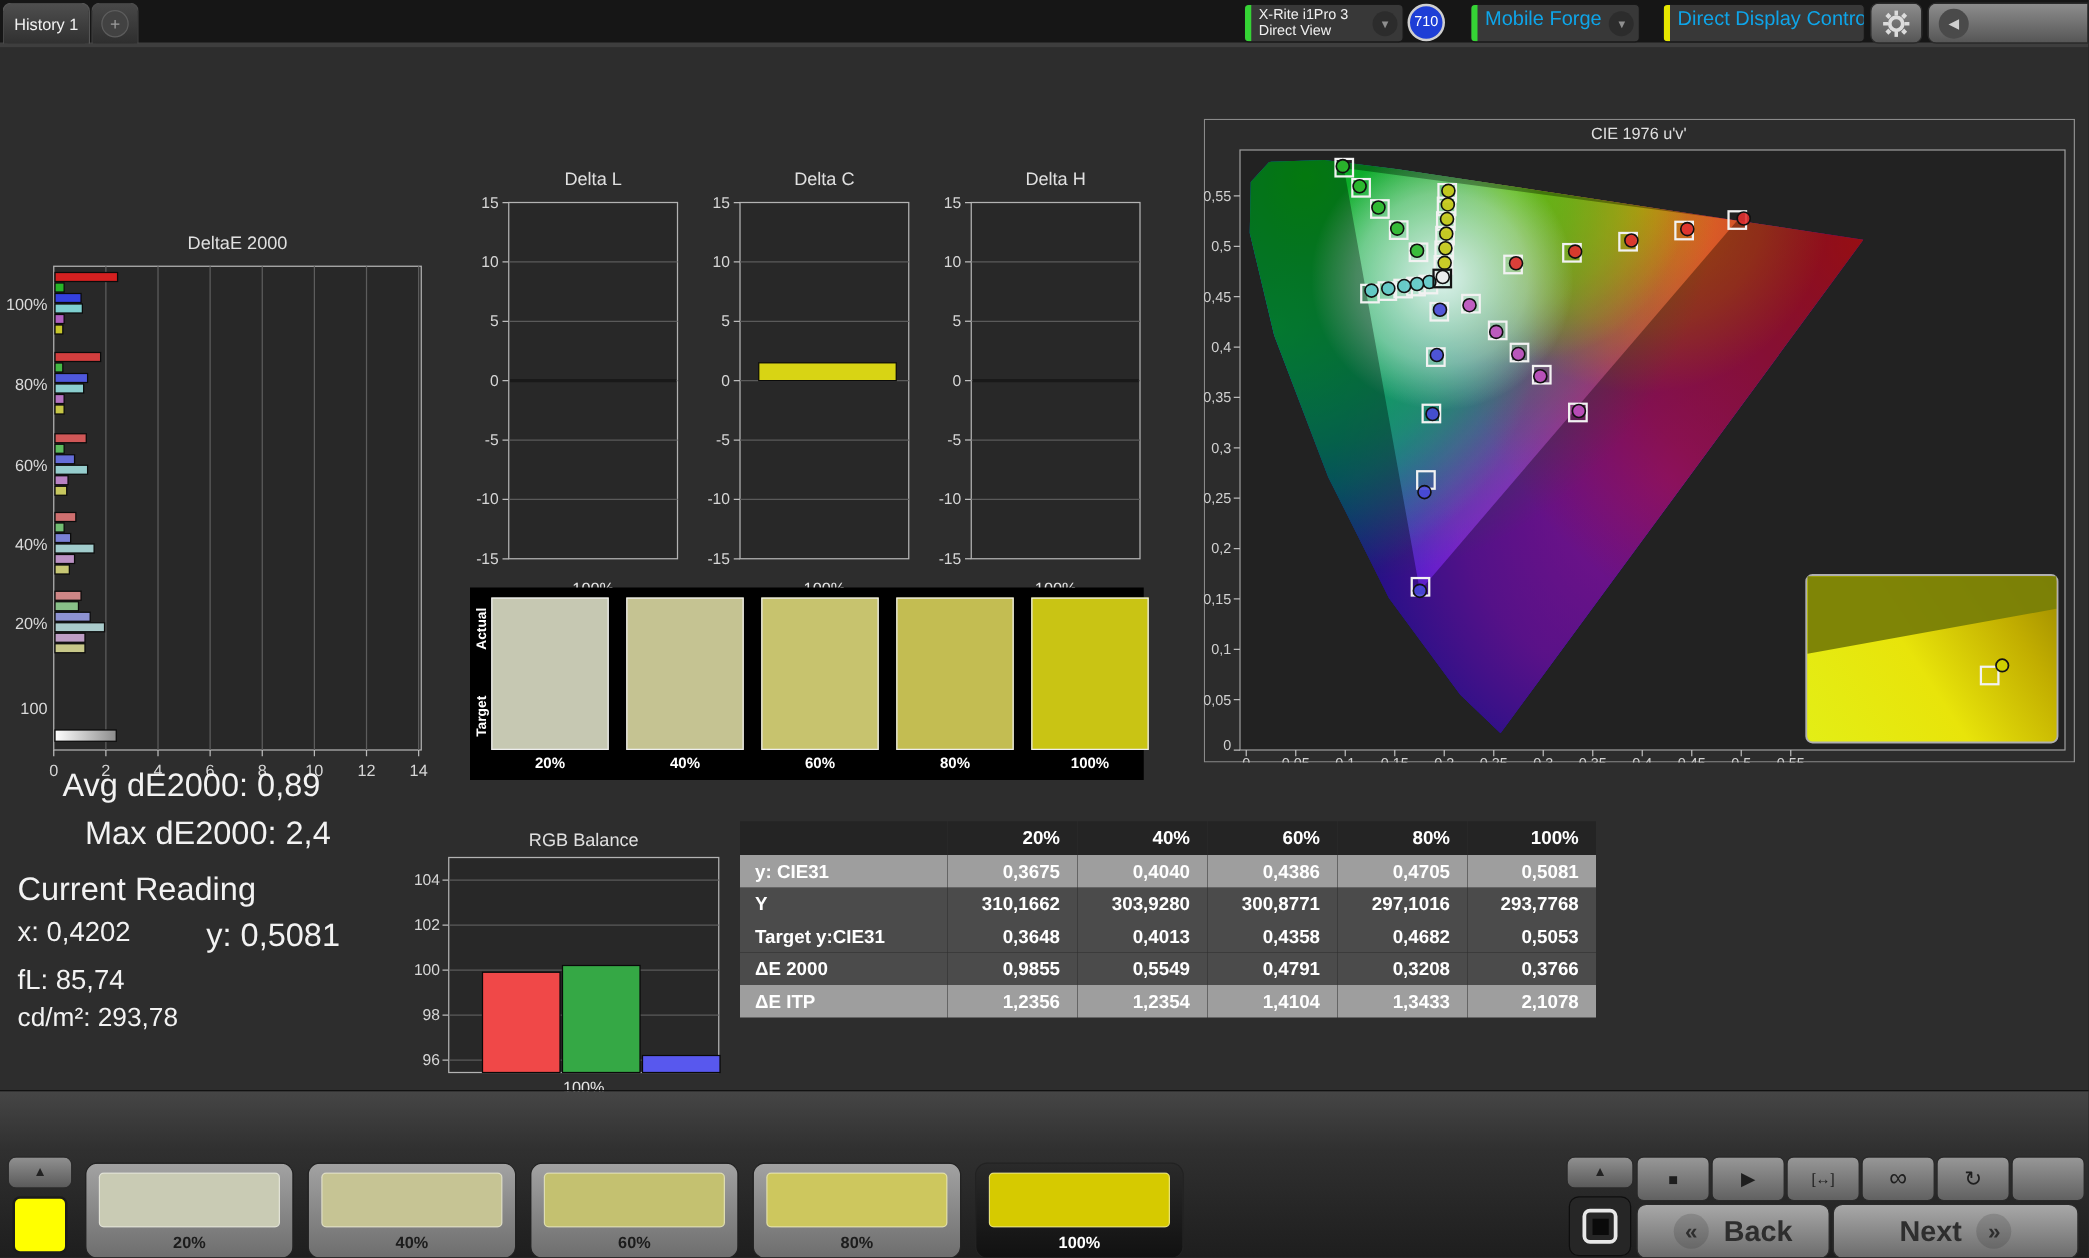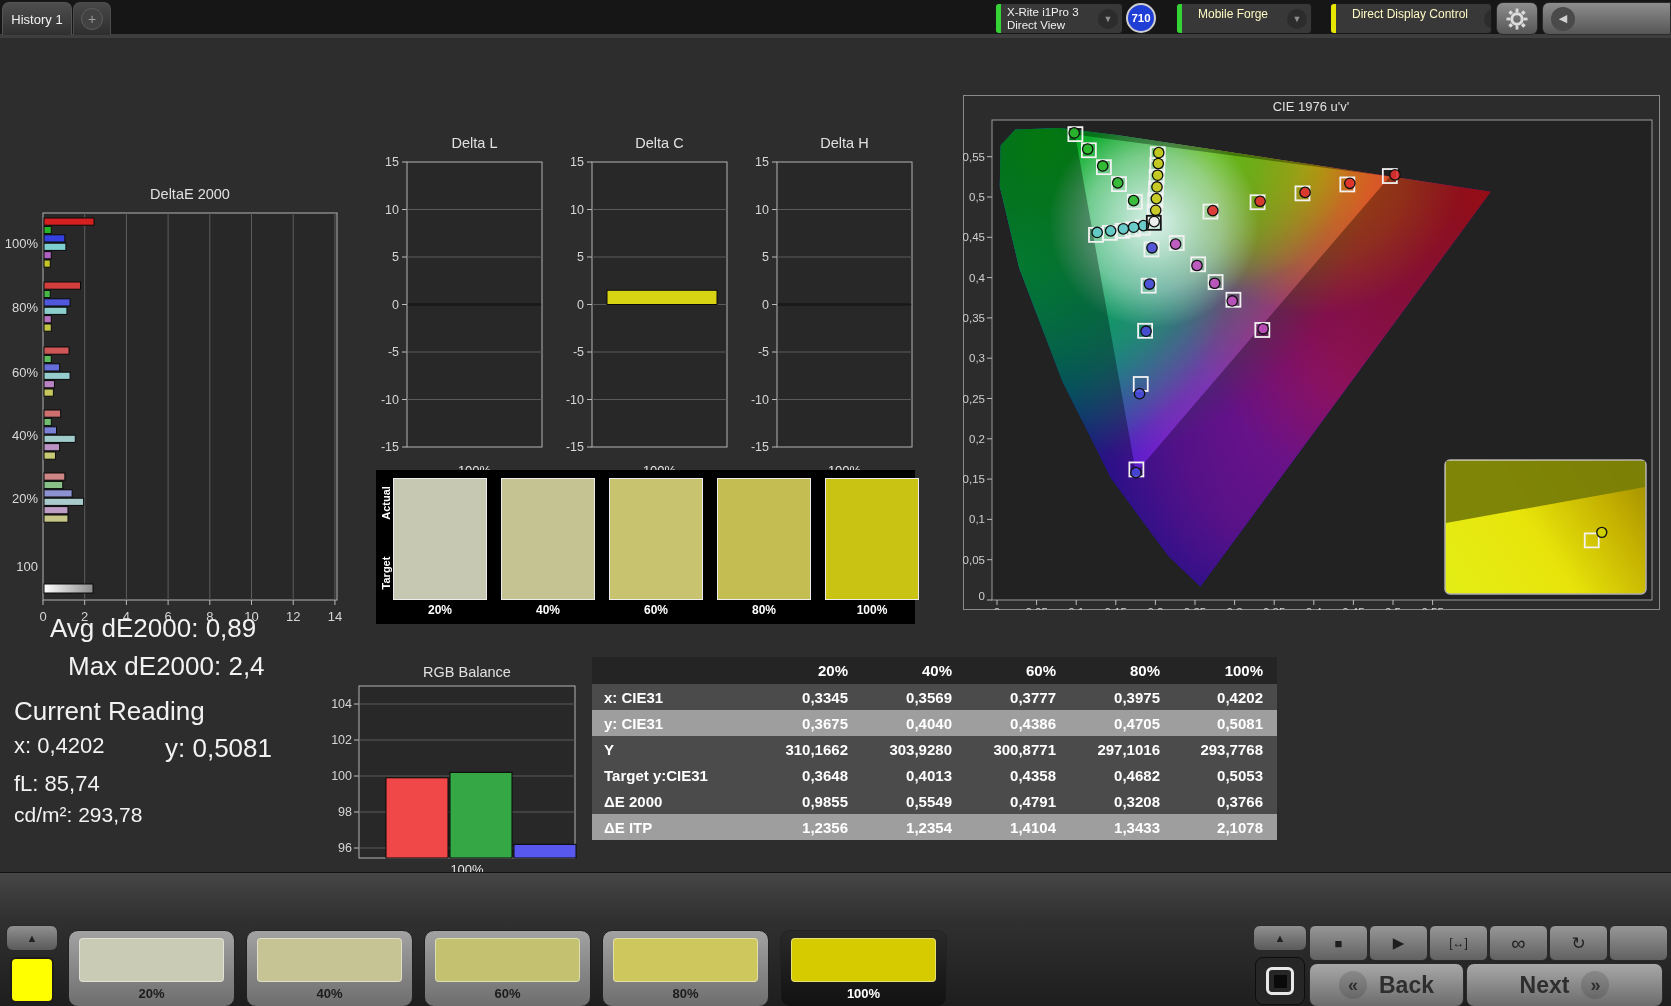--- a/index.html
+++ b/index.html
@@ -15,25 +15,25 @@
   .addtab{position:absolute;left:73px;top:2px;width:38px;height:33px;border-radius:7px 7px 0 0;
        background:linear-gradient(#484848,#2e2e2e);border:1px solid #4c4c4c;border-bottom:none;
        display:flex;align-items:center;justify-content:center;}
   .addtab .plus{width:22px;height:22px;border-radius:50%;background:#424242;border:1px solid #5d5d5d;
        color:#9c9c9c;font-size:14px;line-height:20px;text-align:center;}
   .tbdrop{position:absolute;top:3px;height:31px;background:#383838;border:1px solid #181818;border-radius:4px;
        display:flex;align-items:center;overflow:hidden;}
   .tbdrop .stripe{width:5px;height:100%;flex:none;}
   .tbdrop .lines{display:flex;flex-direction:column;justify-content:center;padding:0 6px;font-size:11.5px;
        line-height:13px;color:#f0f0f0;white-space:nowrap;}
-  .tbdrop .oneline{padding:0 16px;font-size:12px;color:#fef9c3;white-space:nowrap;align-self:flex-start;margin-top:3px;}
+  .tbdrop .oneline{padding:0 6px;font-size:16px;color:#0ea5e9;white-space:nowrap;align-self:flex-start;margin-top:3px;}
   .tbdrop .chev{margin-left:auto;margin-right:4px;width:20px;height:20px;border-radius:50%;
        background:#2c2c2c;color:#8f8f8f;font-size:9px;display:flex;align-items:center;justify-content:center;flex:none;}
   .badge{position:absolute;top:3px;width:30px;height:30px;border-radius:50%;background:#1e3ed6;
-       border:2px solid #cfcfcf;color:#fff;font-size:11.5px;font-weight:bold;
+       border:2px solid #cfcfcf;color:#fff;font-size:11.5px;font-weight:normal;
        display:flex;align-items:center;justify-content:center;}
   .sqbtn{position:absolute;top:2px;height:33px;border-radius:7px;background:linear-gradient(#8d8d8d,#565656);
        border:1px solid #2a2a2a;display:flex;align-items:center;justify-content:center;}
   .collapse .circ{width:24px;height:24px;border-radius:50%;background:#4a4a4a;color:#cfcfcf;font-size:11px;
        display:flex;align-items:center;justify-content:center;}
   
   .pagetitle{position:absolute;left:10px;top:80px;font-size:36px;color:#dedede;letter-spacing:0.5px;}
   .stats{position:absolute;left:0;top:0;}
   .stats div{position:absolute;white-space:nowrap;color:#f2f2f2;}
   .avg{left:50px;top:613px;font-size:26px;}
@@ -524,28 +524,20 @@
         <tr>
           <th style="width:166px"></th>
           <th style="width:104px">20%</th>
           <th style="width:104px">40%</th>
           <th style="width:104px">60%</th>
           <th style="width:104px">80%</th>
           <th style="width:103px">100%</th>
         </tr>
       </thead>
     <tbody>
-        <tr class="dark">
-          <td class="rowlabel">x: CIE31</td>
-          <td>0,3345</td>
-          <td>0,3569</td>
-          <td>0,3777</td>
-          <td>0,3975</td>
-          <td>0,4202</td>
-        </tr>
         <tr class="light">
           <td class="rowlabel">y: CIE31</td>
           <td>0,3675</td>
           <td>0,4040</td>
           <td>0,4386</td>
           <td>0,4705</td>
           <td>0,5081</td>
         </tr>
         <tr class="dark">
           <td class="rowlabel">Y</td>

